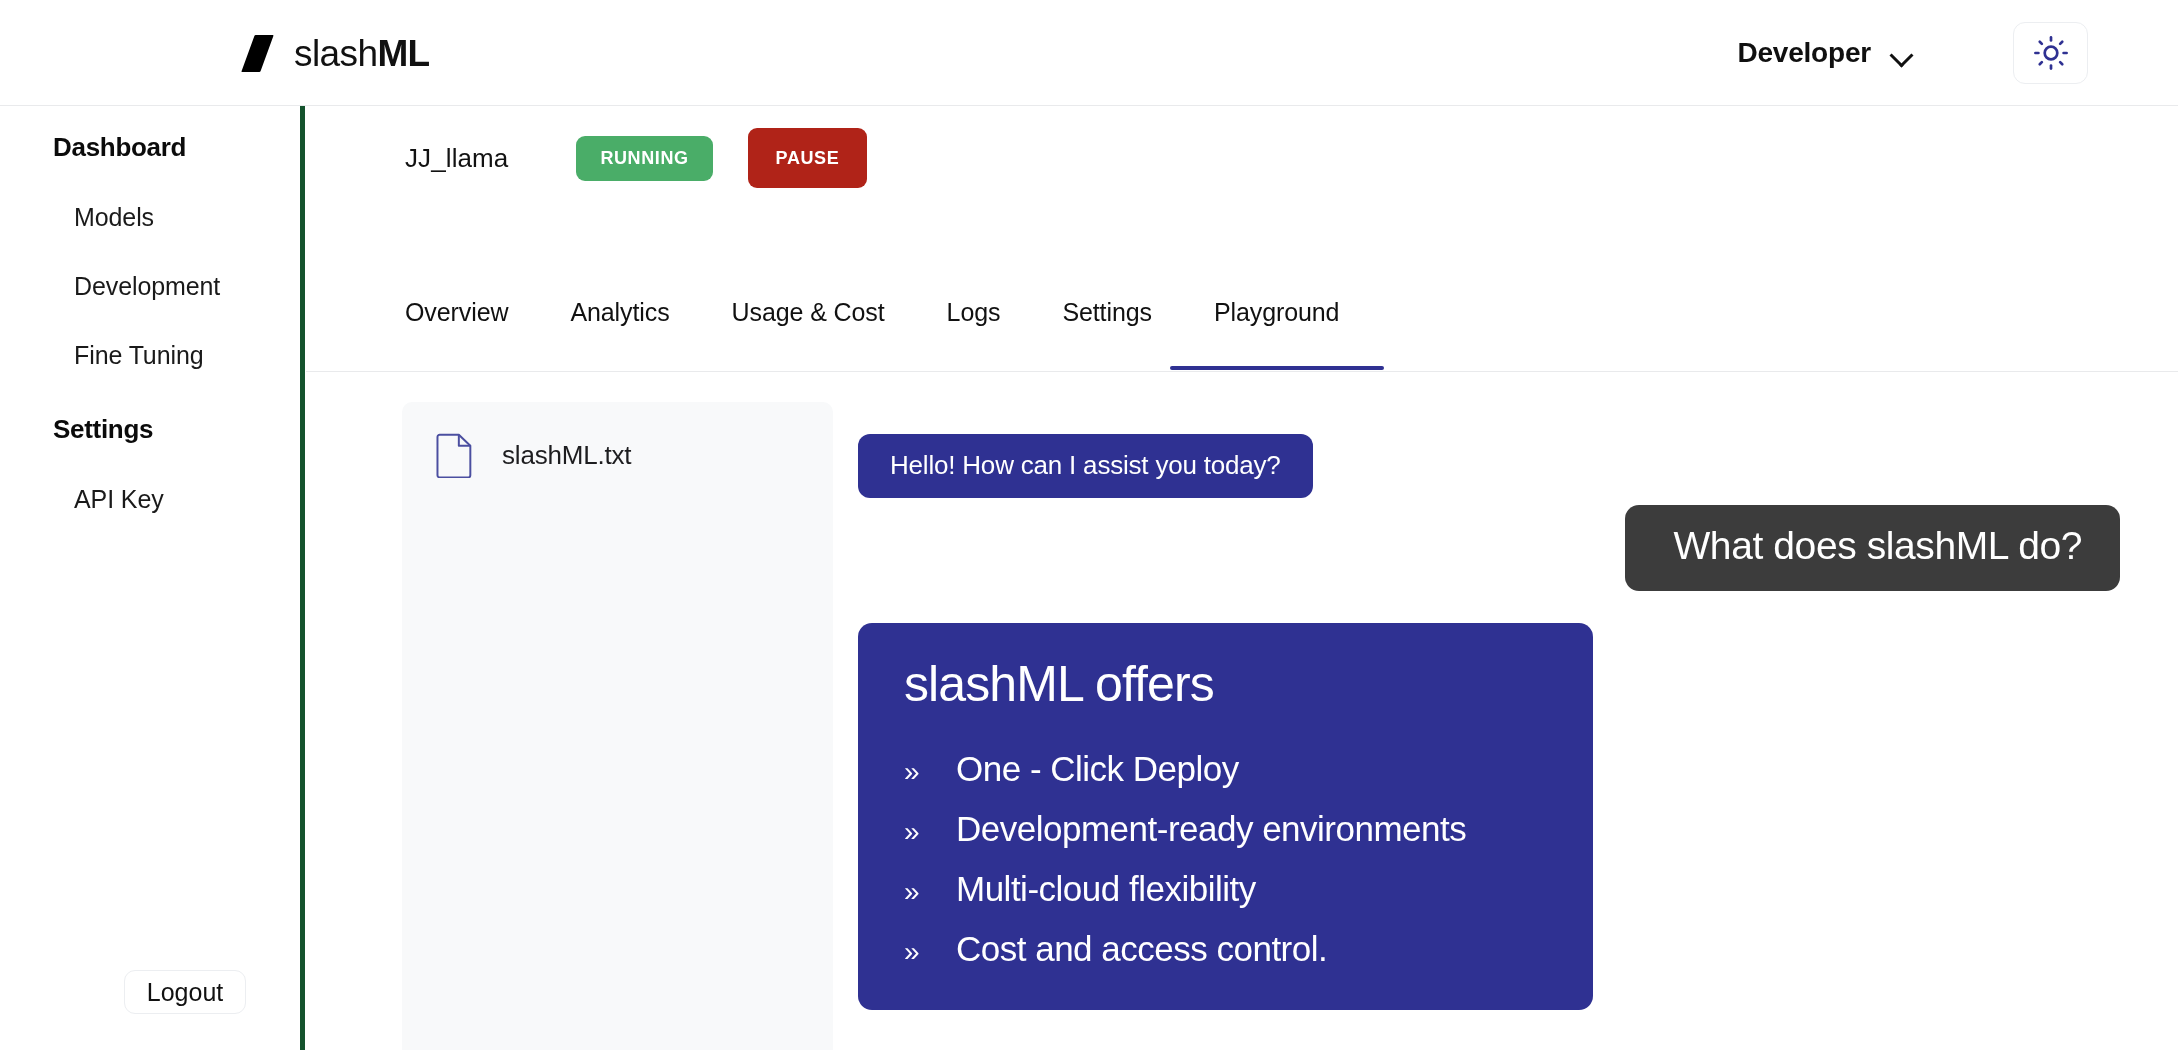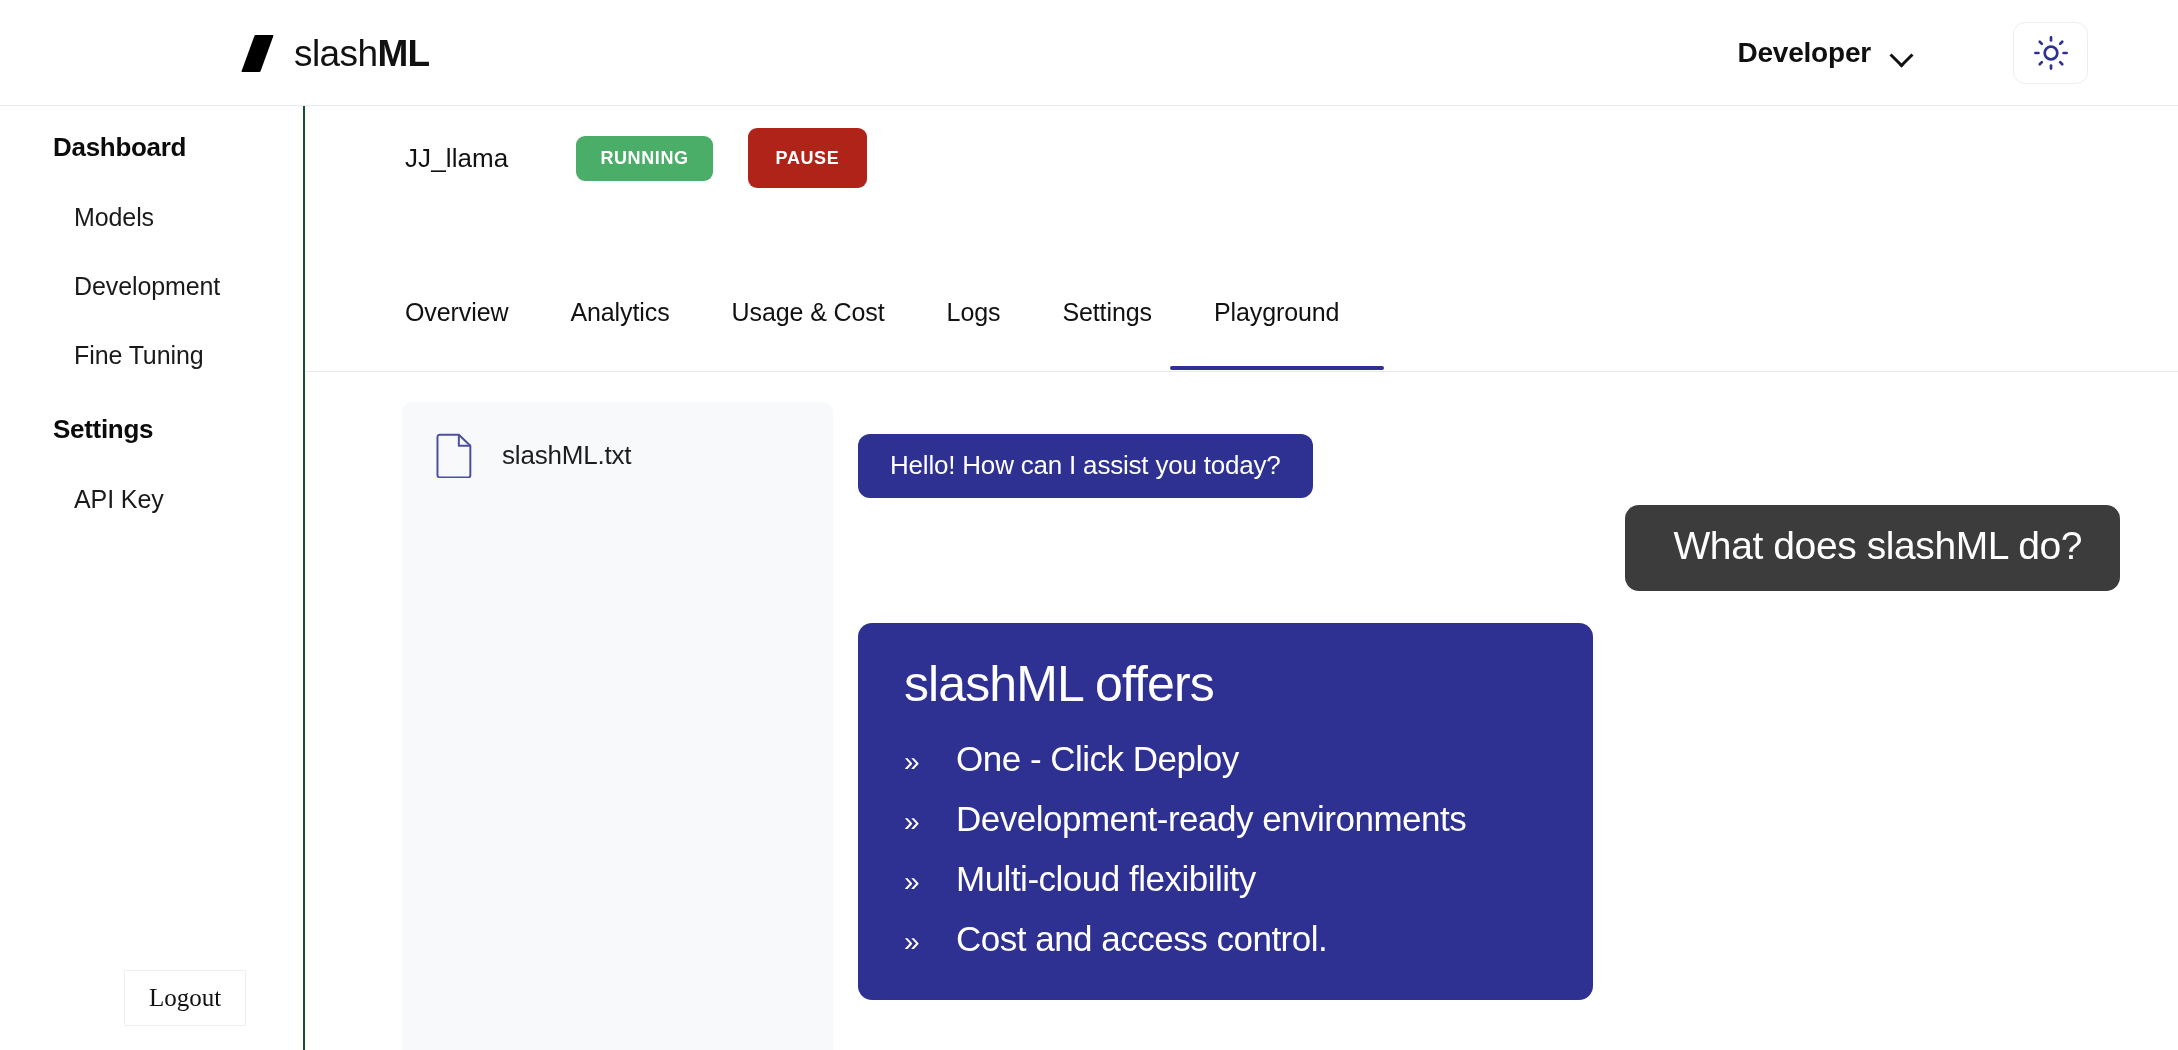--- a/index.html
+++ b/index.html
@@ -109,21 +109,21 @@
     cursor: pointer;
   }
 
   
   .sidebar {
     position: absolute;
     left: 0; top: 106px;
     width: 305px;
     height: 944px;
     background: #ffffff;
-    border-right: 2px solid #14532d;
+    border-right: 5px solid #14532d;
   }
   .nav-group-title {
     font-size: 26px;
     font-weight: 800;
     color: #0b0b0b;
     letter-spacing: -0.3px;
     padding-left: 53px;
   }
   .nav-group-title.dashboard { margin-top: 26px; }
   .nav-group-title.settings  { margin-top: 44px; }
@@ -137,25 +137,25 @@
     cursor: pointer;
     letter-spacing: -0.1px;
   }
   .nav-item.first { }
 
   .logout-btn {
     position: absolute;
     left: 124px;
     top: 864px;
     width: 122px;
-    height: 56px;
+    height: 44px;
     border: 1px solid #eceef1;
-    border-radius: 1px;
+    border-radius: 11px;
     background: #fff;
-    font-family: Liberation Serif, serif;
+    font-family: Liberation Sans, sans-serif;
     font-size: 25px;
     color: #111;
     cursor: pointer;
     display: flex;
     align-items: center;
     justify-content: center;
   }
 
   
   .main {
@@ -307,21 +307,21 @@
     border-radius: 14px;
     width: 735px;
     margin-top: 32px;
     padding: 34px 46px 40px 46px;
   }
   .card-title {
     font-size: 50px;
     font-weight: 400;
     letter-spacing: -0.9px;
     line-height: 1.1;
-    margin-bottom: 26px;
+    margin-bottom: 36px;
   }
   .card-list { list-style: none; }
   .card-list li {
     display: flex;
     align-items: baseline;
     font-size: 35px;
     letter-spacing: -0.5px;
     line-height: 1.2;
     margin-bottom: 18px;
   }

